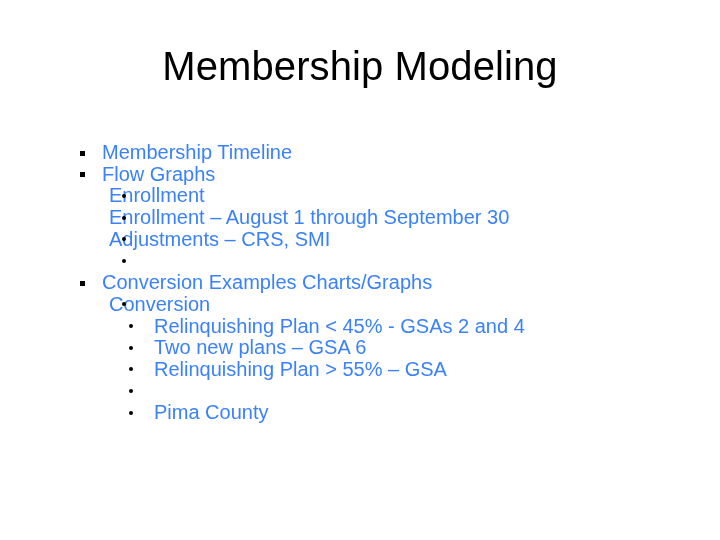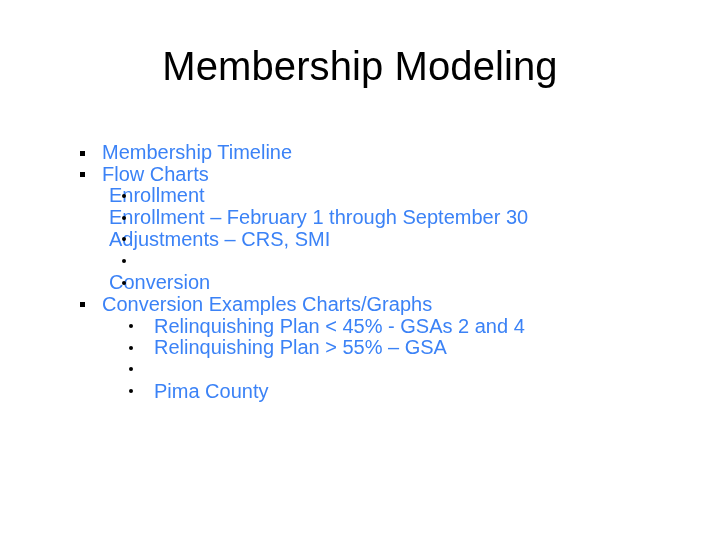--- a/index.html
+++ b/index.html
@@ -105,57 +105,61 @@
 
   <div id="body-outline">
 
     <div class="line lvl1">
       <span class="bullet"></span>
       <span class="txt">Membership Timeline</span>
     </div>
 
     <div class="line lvl1">
       <span class="bullet"></span>
-      <span class="txt">Flow Charts</span>
+      <span class="txt">Flow Graphs</span>
     </div>
 
     <div class="line lvl2">
       <span class="bullet"></span>
       <span class="txt">Enrollment</span>
     </div>
 
     <div class="line lvl2">
       <span class="bullet"></span>
-      <span class="txt">Enrollment – February 1 through September 30</span>
+      <span class="txt">Enrollment – August 1 through September 30</span>
     </div>
 
     <div class="line lvl2">
       <span class="bullet"></span>
       <span class="txt">Adjustments – CRS, SMI</span>
     </div>
 
     <div class="line lvl2">
       <span class="bullet"></span>
     </div>
 
+    <div class="line lvl1">
+      <span class="bullet"></span>
+      <span class="txt">Conversion Examples Charts/Graphs</span>
+    </div>
+
     <div class="line lvl2">
       <span class="bullet"></span>
       <span class="txt">Conversion</span>
-    </div>
-
-    <div class="line lvl1">
-      <span class="bullet"></span>
-      <span class="txt">Conversion Examples Charts/Graphs</span>
     </div>
 
     <div class="line lvl2 indent-extra">
       <span class="bullet"></span>
       <span class="txt">Relinquishing Plan &lt; 45% - GSAs 2 and 4</span>
     </div>
 
+    <div class="line lvl2 indent-extra">
+      <span class="bullet"></span>
+      <span class="txt">Two new plans – GSA 6</span>
+    </div>
 
     <div class="line lvl2 indent-extra">
       <span class="bullet"></span>
       <span class="txt">Relinquishing Plan &gt; 55% – GSA</span>
     </div>
 
     <div class="line lvl2 indent-extra">
       <span class="bullet"></span>
     </div>
 

